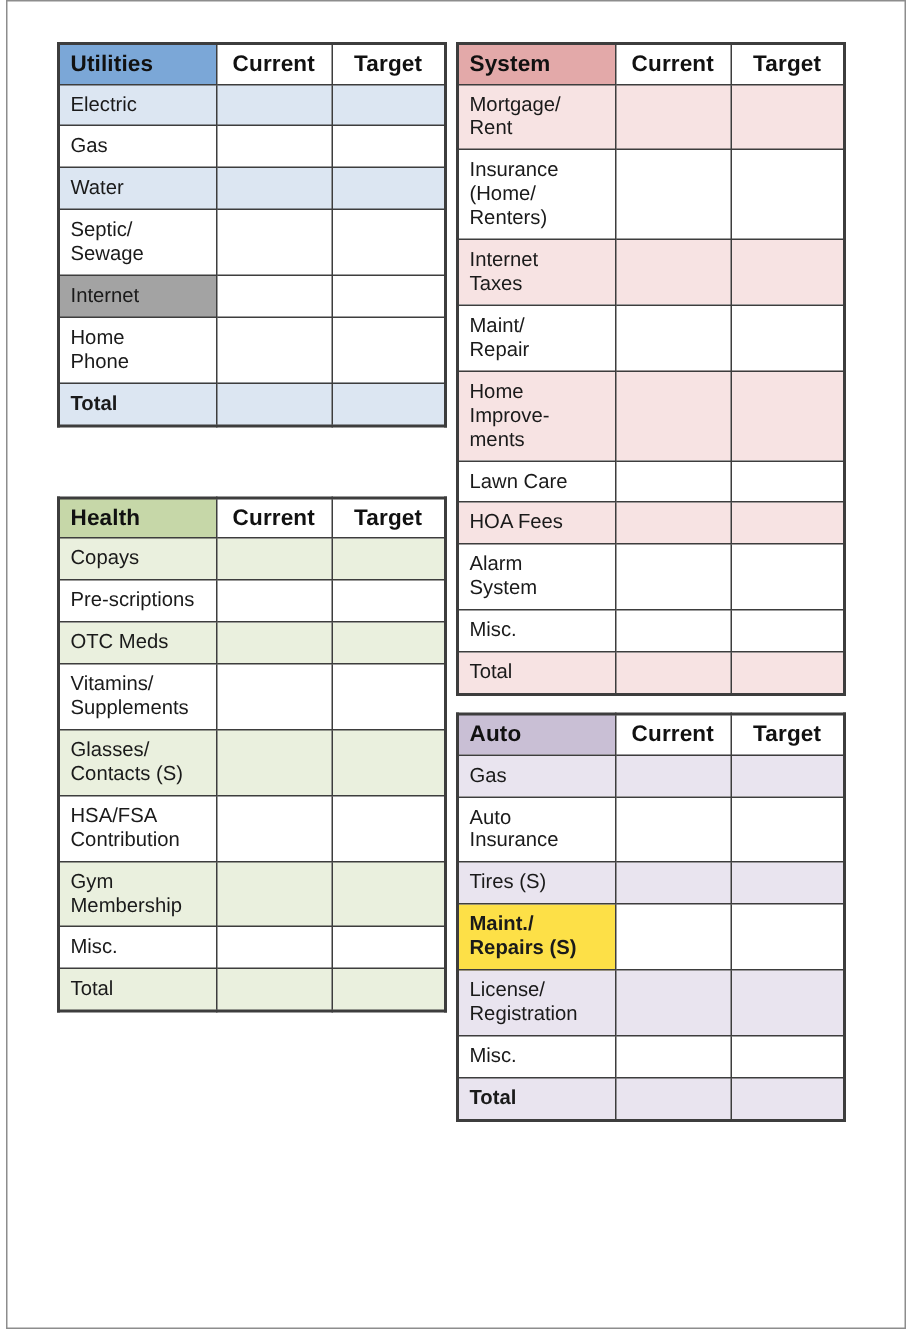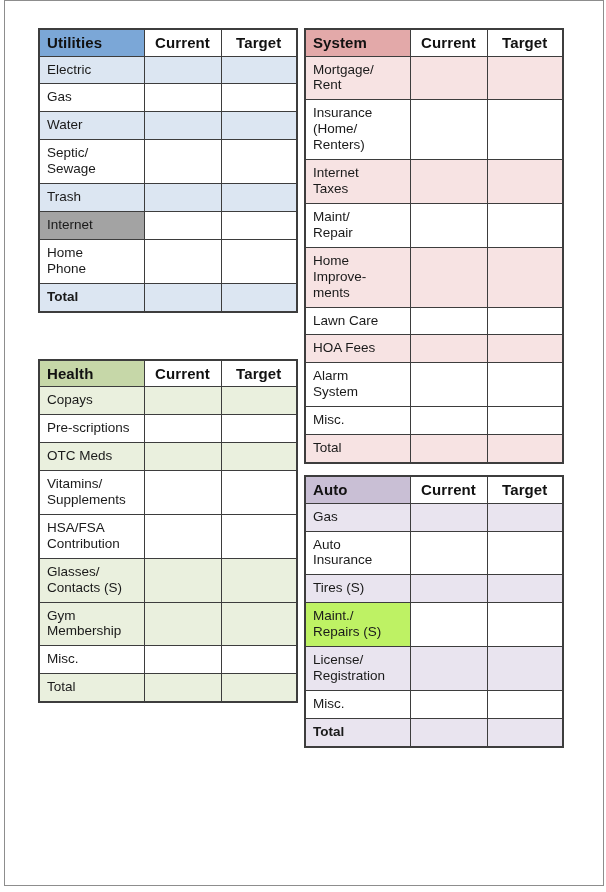--- a/index.html
+++ b/index.html
@@ -158,25 +158,20 @@
               <td class="val" style="background: rgb(220, 230, 242);"></td>
               <td class="val" style="background: rgb(220, 230, 242);"></td>
             </tr>
             <tr>
               <td class="lbl" style="background: rgb(255, 255, 255);">Septic/
 Sewage</td>
               <td class="val" style="background: rgb(255, 255, 255);"></td>
               <td class="val" style="background: rgb(255, 255, 255);"></td>
             </tr>
             <tr>
-              <td class="lbl" style="background: rgb(220, 230, 242);">Trash</td>
-              <td class="val" style="background: rgb(220, 230, 242);"></td>
-              <td class="val" style="background: rgb(220, 230, 242);"></td>
-            </tr>
-            <tr>
               <td class="lbl" style="background: #a3a3a3;">Internet</td>
               <td class="val" style="background: rgb(255, 255, 255);"></td>
               <td class="val" style="background: rgb(255, 255, 255);"></td>
             </tr>
             <tr>
               <td class="lbl" style="background: rgb(255, 255, 255);">Home
 Phone</td>
               <td class="val" style="background: rgb(255, 255, 255);"></td>
               <td class="val" style="background: rgb(255, 255, 255);"></td>
             </tr>
@@ -219,30 +214,30 @@
               <td class="val" style="background: rgb(234, 240, 222);"></td>
               <td class="val" style="background: rgb(234, 240, 222);"></td>
             </tr>
             <tr>
               <td class="lbl" style="background: rgb(255, 255, 255);">Vitamins/
 Supplements</td>
               <td class="val" style="background: rgb(255, 255, 255);"></td>
               <td class="val" style="background: rgb(255, 255, 255);"></td>
             </tr>
             <tr>
+              <td class="lbl" style="background: rgb(234, 240, 222);">Glasses/
+Contacts (S)</td>
+              <td class="val" style="background: rgb(234, 240, 222);"></td>
+              <td class="val" style="background: rgb(234, 240, 222);"></td>
+            </tr>
+            <tr>
               <td class="lbl" style="background: rgb(255, 255, 255);">HSA/FSA
 Contribution</td>
               <td class="val" style="background: rgb(255, 255, 255);"></td>
               <td class="val" style="background: rgb(255, 255, 255);"></td>
-            </tr>
-            <tr>
-              <td class="lbl" style="background: rgb(234, 240, 222);">Glasses/
-Contacts (S)</td>
-              <td class="val" style="background: rgb(234, 240, 222);"></td>
-              <td class="val" style="background: rgb(234, 240, 222);"></td>
             </tr>
             <tr>
               <td class="lbl" style="background: rgb(234, 240, 222);">Gym
 Membership</td>
               <td class="val" style="background: rgb(234, 240, 222);"></td>
               <td class="val" style="background: rgb(234, 240, 222);"></td>
             </tr>
             <tr>
               <td class="lbl" style="background: rgb(255, 255, 255);">Misc.</td>
               <td class="val" style="background: rgb(255, 255, 255);"></td>
@@ -359,21 +354,21 @@
 Insurance</td>
               <td class="val" style="background: rgb(255, 255, 255);"></td>
               <td class="val" style="background: rgb(255, 255, 255);"></td>
             </tr>
             <tr>
               <td class="lbl" style="background: rgb(233, 228, 239);">Tires (S)</td>
               <td class="val" style="background: rgb(233, 228, 239);"></td>
               <td class="val" style="background: rgb(233, 228, 239);"></td>
             </tr>
             <tr>
-              <td class="lbl" style="background: #bef264;">Maint./
+              <td class="lbl" style="background: #fde047; font-weight: bold;">Maint./
 Repairs (S)</td>
               <td class="val" style="background: rgb(255, 255, 255);"></td>
               <td class="val" style="background: rgb(255, 255, 255);"></td>
             </tr>
             <tr>
               <td class="lbl" style="background: rgb(233, 228, 239);">License/
 Registration</td>
               <td class="val" style="background: rgb(233, 228, 239);"></td>
               <td class="val" style="background: rgb(233, 228, 239);"></td>
             </tr>

